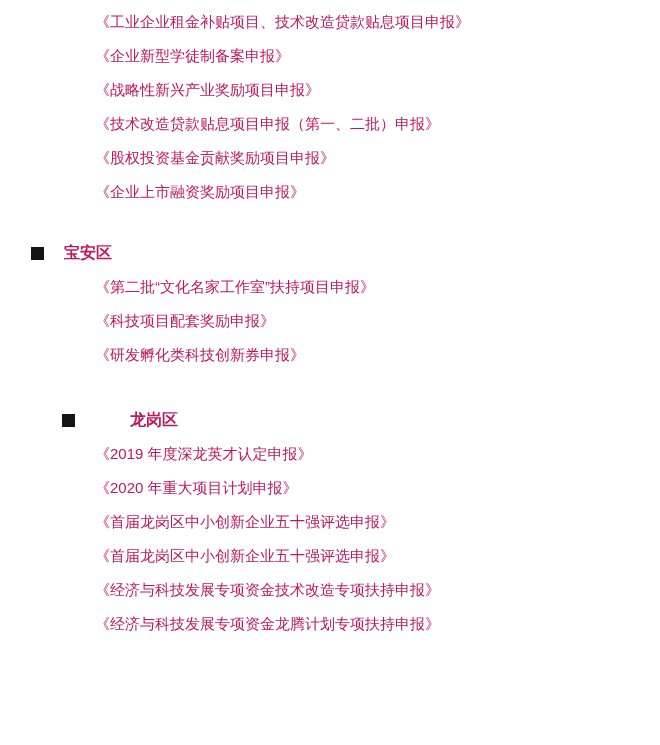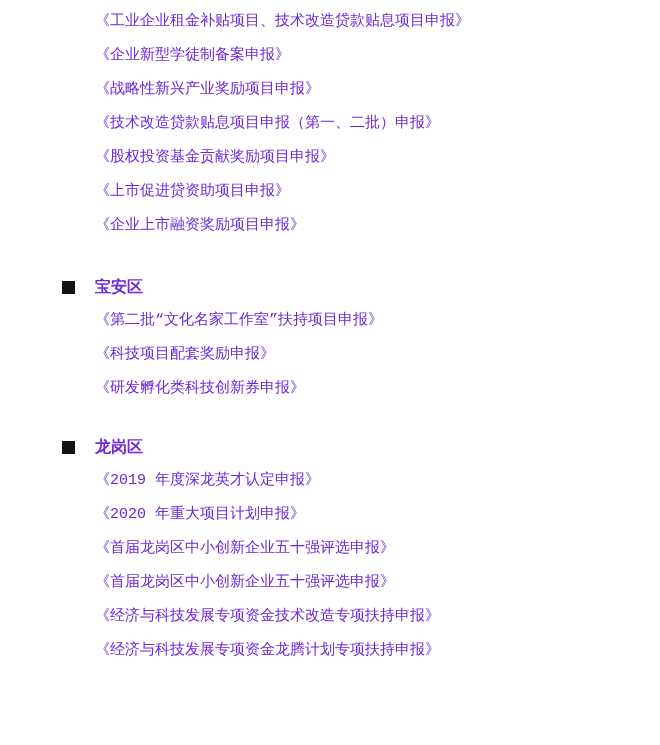--- a/index.html
+++ b/index.html
@@ -1,22 +1,22 @@
 <!DOCTYPE html>
 <html><head>
 <meta charset="utf-8">
 <style>
   html,body{margin:0;padding:0;background:#ffffff;}
   .doc{
     position:relative;
     width:660px;height:745px;
     background:#ffffff;
     overflow:hidden;
-    font-family:Liberation Mono, monospace;
-    color:#6d28d9;
+    font-family:Liberation Sans, sans-serif;
+    color:#be185d;
     -webkit-font-smoothing:antialiased;
   }
   .content{padding-top:5px;}
   .item-line{
     height:34px;line-height:34px;
     padding-left:95px;
     font-size:15px;
     white-space:nowrap;
   }
   .heading-line{
@@ -25,36 +25,35 @@
     display:flex;align-items:center;
     font-weight:bold;
     font-size:16px;
   }
   .heading-line .bullet{
     width:13px;height:13px;
     background:#141414;
     margin-right:20px;
     flex:none;
   }
-  .sec-gap-1{margin-top:27px;}
-  .sec-gap-2{margin-top:24px;}
+  .sec-gap-1{margin-top:27px;padding-left:31px;}
+  .sec-gap-2{margin-top:31px;gap:35px;}
 </style>
 </head>
 <body>
 
 <div class="doc">
   <div class="content">
 
     <div>
       <div class="item-line">《工业企业租金补贴项目、技术改造贷款贴息项目申报》</div>
       <div class="item-line">《企业新型学徒制备案申报》</div>
       <div class="item-line">《战略性新兴产业奖励项目申报》</div>
       <div class="item-line">《技术改造贷款贴息项目申报（第一、二批）申报》</div>
       <div class="item-line">《股权投资基金贡献奖励项目申报》</div>
-      <div class="item-line">《上市促进贷资助项目申报》</div>
       <div class="item-line">《企业上市融资奖励项目申报》</div>
     </div>
 
     <div>
       <div class="heading-line sec-gap-1">
         <span class="bullet"></span>
         <span>宝安区</span>
       </div>
       <div class="item-line">《第二批“文化名家工作室”扶持项目申报》</div>
       <div class="item-line">《科技项目配套奖励申报》</div>

